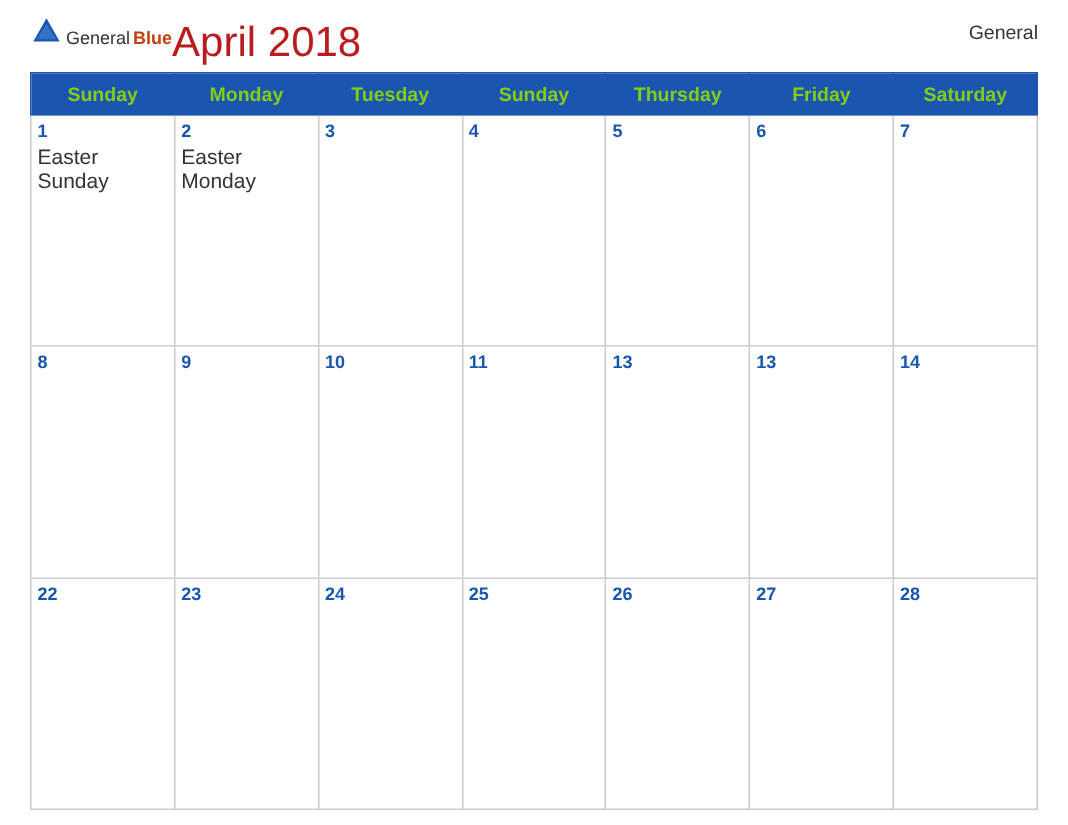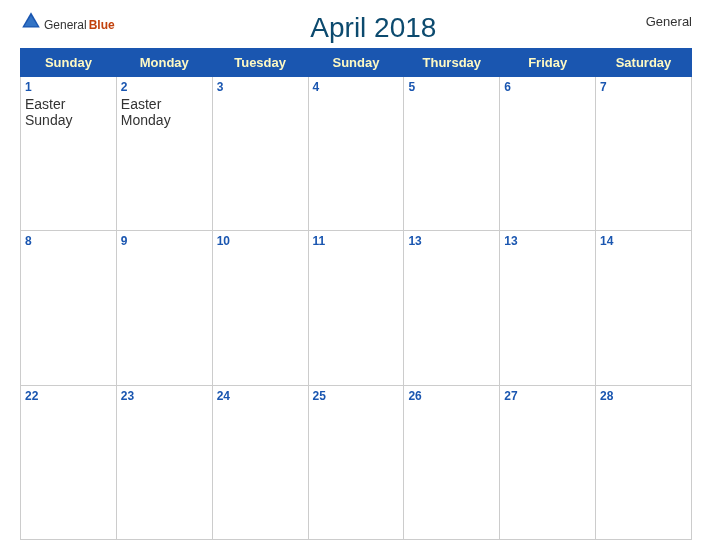--- a/index.html
+++ b/index.html
@@ -46,44 +46,44 @@
       font-weight: bold;
     }
 
     .logo-icon {
       width: 22px;
       height: 22px;
     }
 
     .calendar-title {
       font-size: 28px;
-      color: #0c4a6e;
+      color: #b91c1c;
       font-weight: normal;
-      text-align: center;
+      text-align: left;
       flex: 1;
       padding-top: 2px;
     }
 
     .country-label {
       font-size: 13px;
       color: #333;
       text-align: right;
       padding-top: 4px;
       min-width: 60px;
     }
 
     .calendar-table {
       width: 100%;
       border-collapse: collapse;
       flex: 1;
     }
 
     .calendar-table th {
       background-color: #1a56b0;
-      color: #fef9c3;
+      color: #84cc16;
       text-align: center;
       font-size: 13px;
       font-weight: bold;
       padding: 6px 4px;
       border: 1px solid #1a56b0;
     }
 
     .calendar-table td {
       border: 1px solid #ccc;
       vertical-align: top;

